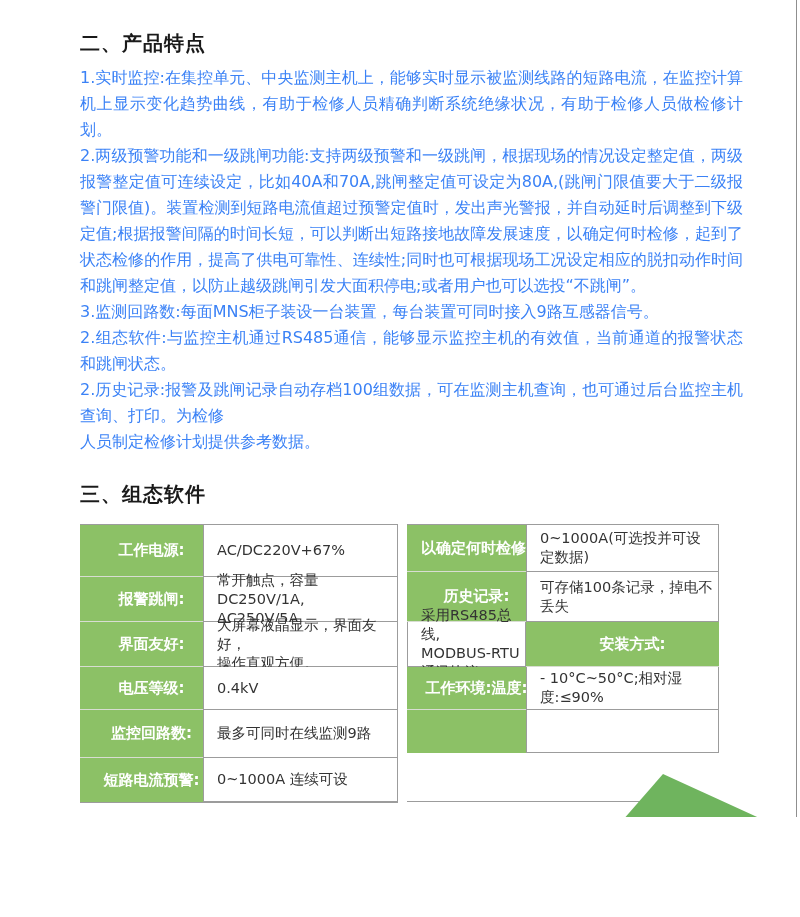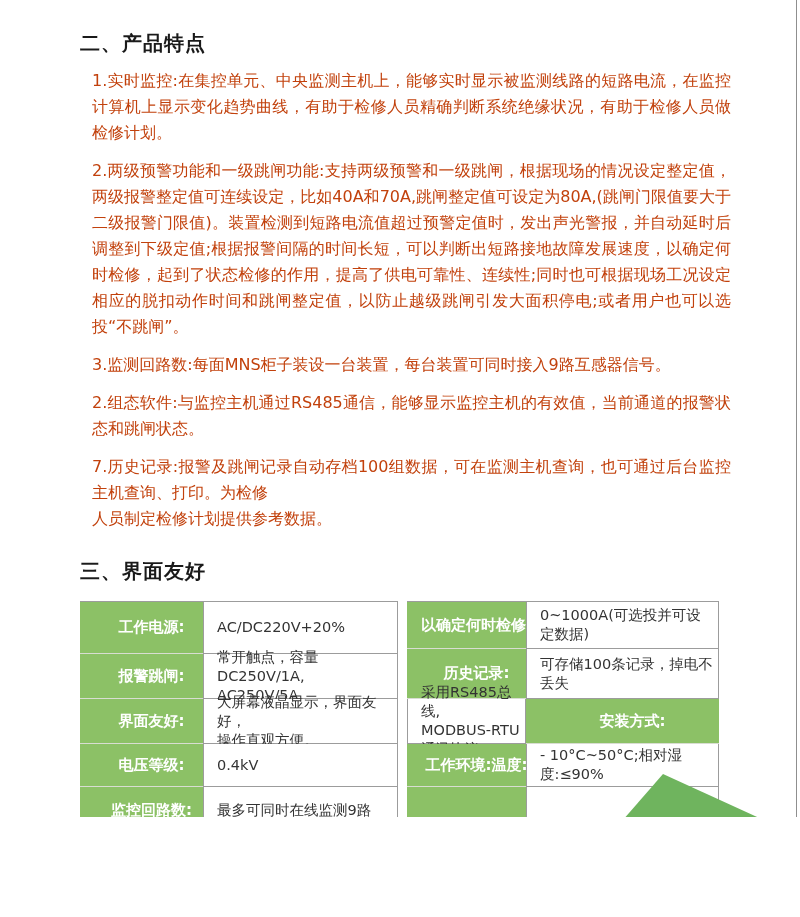--- a/index.html
+++ b/index.html
@@ -20,25 +20,25 @@
     font-size:20px;
     font-weight:bold;
     color:#1a1a1a;
     margin:0;
     line-height:26px;
     letter-spacing:1px;
   }
   .heading-features{margin-top:30px;margin-bottom:9px;}
   .heading-params{margin-top:26px;margin-bottom:0;}
   .para{
-    margin:12px;
+    margin:0;
     font-size:16px;
     line-height:26px;
     text-align:justify;
-    color:#c2410c;
+    color:#3b82f6;
     white-space:pre-line;
   }
   .tables{
     display:flex;
     gap:9px;
     margin-top:17px;
     align-items:flex-start;
   }
   .ptable{
     display:grid;
@@ -89,30 +89,30 @@
 <div class="page">
 
   <div class="content">
 
     <h2 class="section-heading heading-features">二、产品特点</h2>
 
     <p class="para">1.实时监控:在集控单元、中央监测主机上，能够实时显示被监测线路的短路电流，在监控计算机上显示变化趋势曲线，有助于检修人员精确判断系统绝缘状况，有助于检修人员做检修计划。</p>
     <p class="para">2.两级预警功能和一级跳闸功能:支持两级预警和一级跳闸，根据现场的情况设定整定值，两级报警整定值可连续设定，比如40A和70A,跳闸整定值可设定为80A,(跳闸门限值要大于二级报警门限值)。装置检测到短路电流值超过预警定值时，发出声光警报，并自动延时后调整到下级定值;根据报警间隔的时间长短，可以判断出短路接地故障发展速度，以确定何时检修，起到了状态检修的作用，提高了供电可靠性、连续性;同时也可根据现场工况设定相应的脱扣动作时间和跳闸整定值，以防止越级跳闸引发大面积停电;或者用户也可以选投“不跳闸”。</p>
     <p class="para">3.监测回路数:每面MNS柜子装设一台装置，每台装置可同时接入9路互感器信号。</p>
     <p class="para">2.组态软件:与监控主机通过RS485通信，能够显示监控主机的有效值，当前通道的报警状态和跳闸状态。</p>
-    <p class="para">7.历史记录:报警及跳闸记录自动存档100组数据，可在监测主机查询，也可通过后台监控主机查询、打印。为检修
+    <p class="para">2.历史记录:报警及跳闸记录自动存档100组数据，可在监测主机查询，也可通过后台监控主机查询、打印。为检修
 人员制定检修计划提供参考数据。</p>
 
-    <h2 class="section-heading heading-params">三、界面友好</h2>
+    <h2 class="section-heading heading-params">三、组态软件</h2>
 
     <div class="tables">
 
       <div class="ptable ptable-left">
         <div class="cell cell-label row-first">工作电源:</div>
-        <div class="cell cell-value row-first">AC/DC220V+20%</div>
+        <div class="cell cell-value row-first">AC/DC220V+67%</div>
 
         <div class="cell cell-label">报警跳闸:</div>
         <div class="cell cell-value">常开触点，容量DC250V/1A,
 AC250V/5A。</div>
 
         <div class="cell cell-label">界面友好:</div>
         <div class="cell cell-value">大屏幕液晶显示，界面友好，
 操作直观方便。</div>
 
         <div class="cell cell-label">电压等级:</div>

